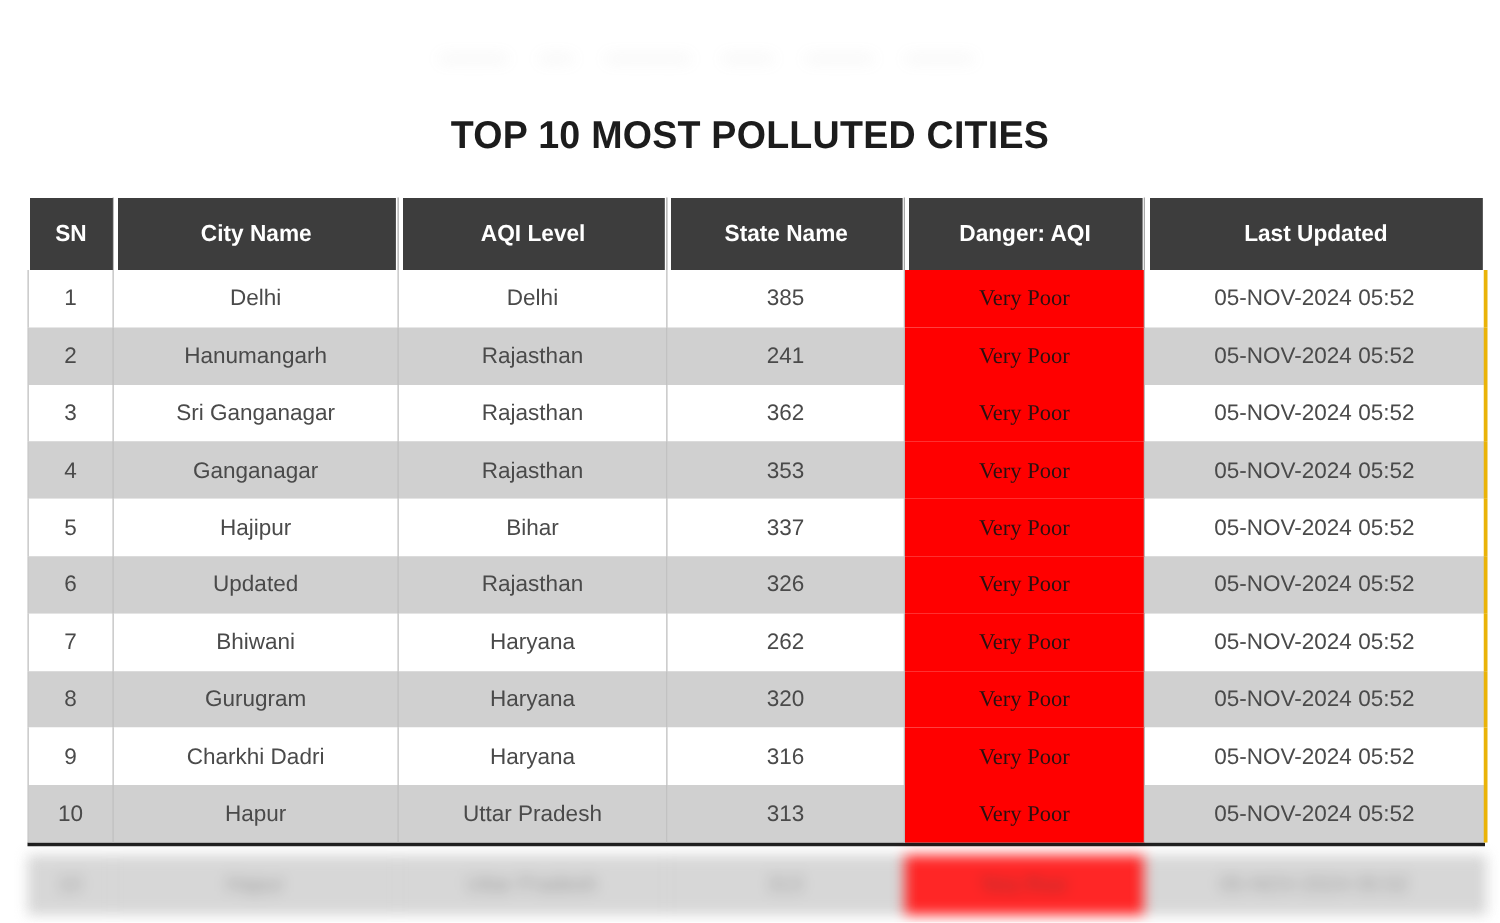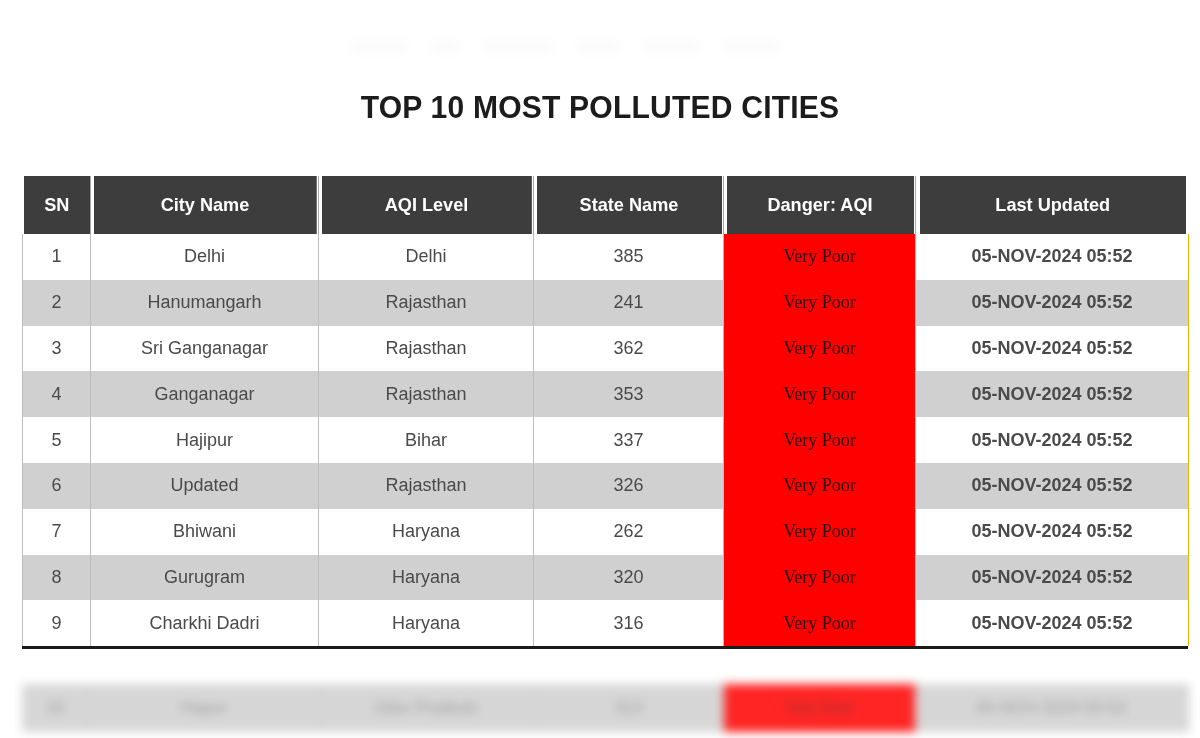--- a/index.html
+++ b/index.html
@@ -47,21 +47,21 @@
     font-weight: bold;
     color: #1c1c1c;
     letter-spacing: 0.2px;
     font-family: "Liberation Sans", sans-serif;
     transform: scaleX(0.97);
   }
 
   #aqi-table-wrap {
     position: absolute;
     left: 22px;
-    top: 176px;
+    top: 158px;
     width: 1166px;
     border-bottom: 3px solid #1a1a1a;
   }
 
   table#aqi-table {
     border-collapse: collapse;
     width: 1166px;
     table-layout: fixed;
   }
 
@@ -84,21 +84,21 @@
     text-align: center;
     vertical-align: middle;
     font-size: 18px;
     color: #4a4a4a;
     border-right: 1px solid #bdbdbd;
     border-left: 1px solid #bdbdbd;
     padding: 0;
     white-space: nowrap;
   }
   table#aqi-table tbody tr td:first-child { border-left: 1px solid #bdbdbd; }
-  table#aqi-table tbody tr td:last-child { border-right: 1px solid #eab308; font-weight: bold; }
+  table#aqi-table tbody tr td:last-child { border-right: 3px solid #eab308; }
 
   tbody tr.row-odd  td { background: #ffffff; }
   tbody tr.row-even td { background: #d0d0d0; }
 
   
   td.danger-cell {
     background: #ff0000 !important;
     color: #2a1010 !important;
     border-left: none !important;
     border-right: none !important;
@@ -245,20 +245,28 @@
         <td>05-NOV-2024 05:52</td>
       </tr>
       <tr class="row-odd">
         <td>9</td>
         <td>Charkhi Dadri</td>
         <td>Haryana</td>
         <td>316</td>
         <td class="danger-cell">Very Poor</td>
         <td>05-NOV-2024 05:52</td>
       </tr>
+      <tr class="row-even">
+        <td>10</td>
+        <td>Hapur</td>
+        <td>Uttar Pradesh</td>
+        <td>313</td>
+        <td class="danger-cell">Very Poor</td>
+        <td>05-NOV-2024 05:52</td>
+      </tr>
     </tbody>
   </table>
 </div>
 
 <div id="ghost-bottom">
   <table>
     <colgroup>
       <col class="c-sn">
         <col class="c-city">
         <col class="c-aqi">

